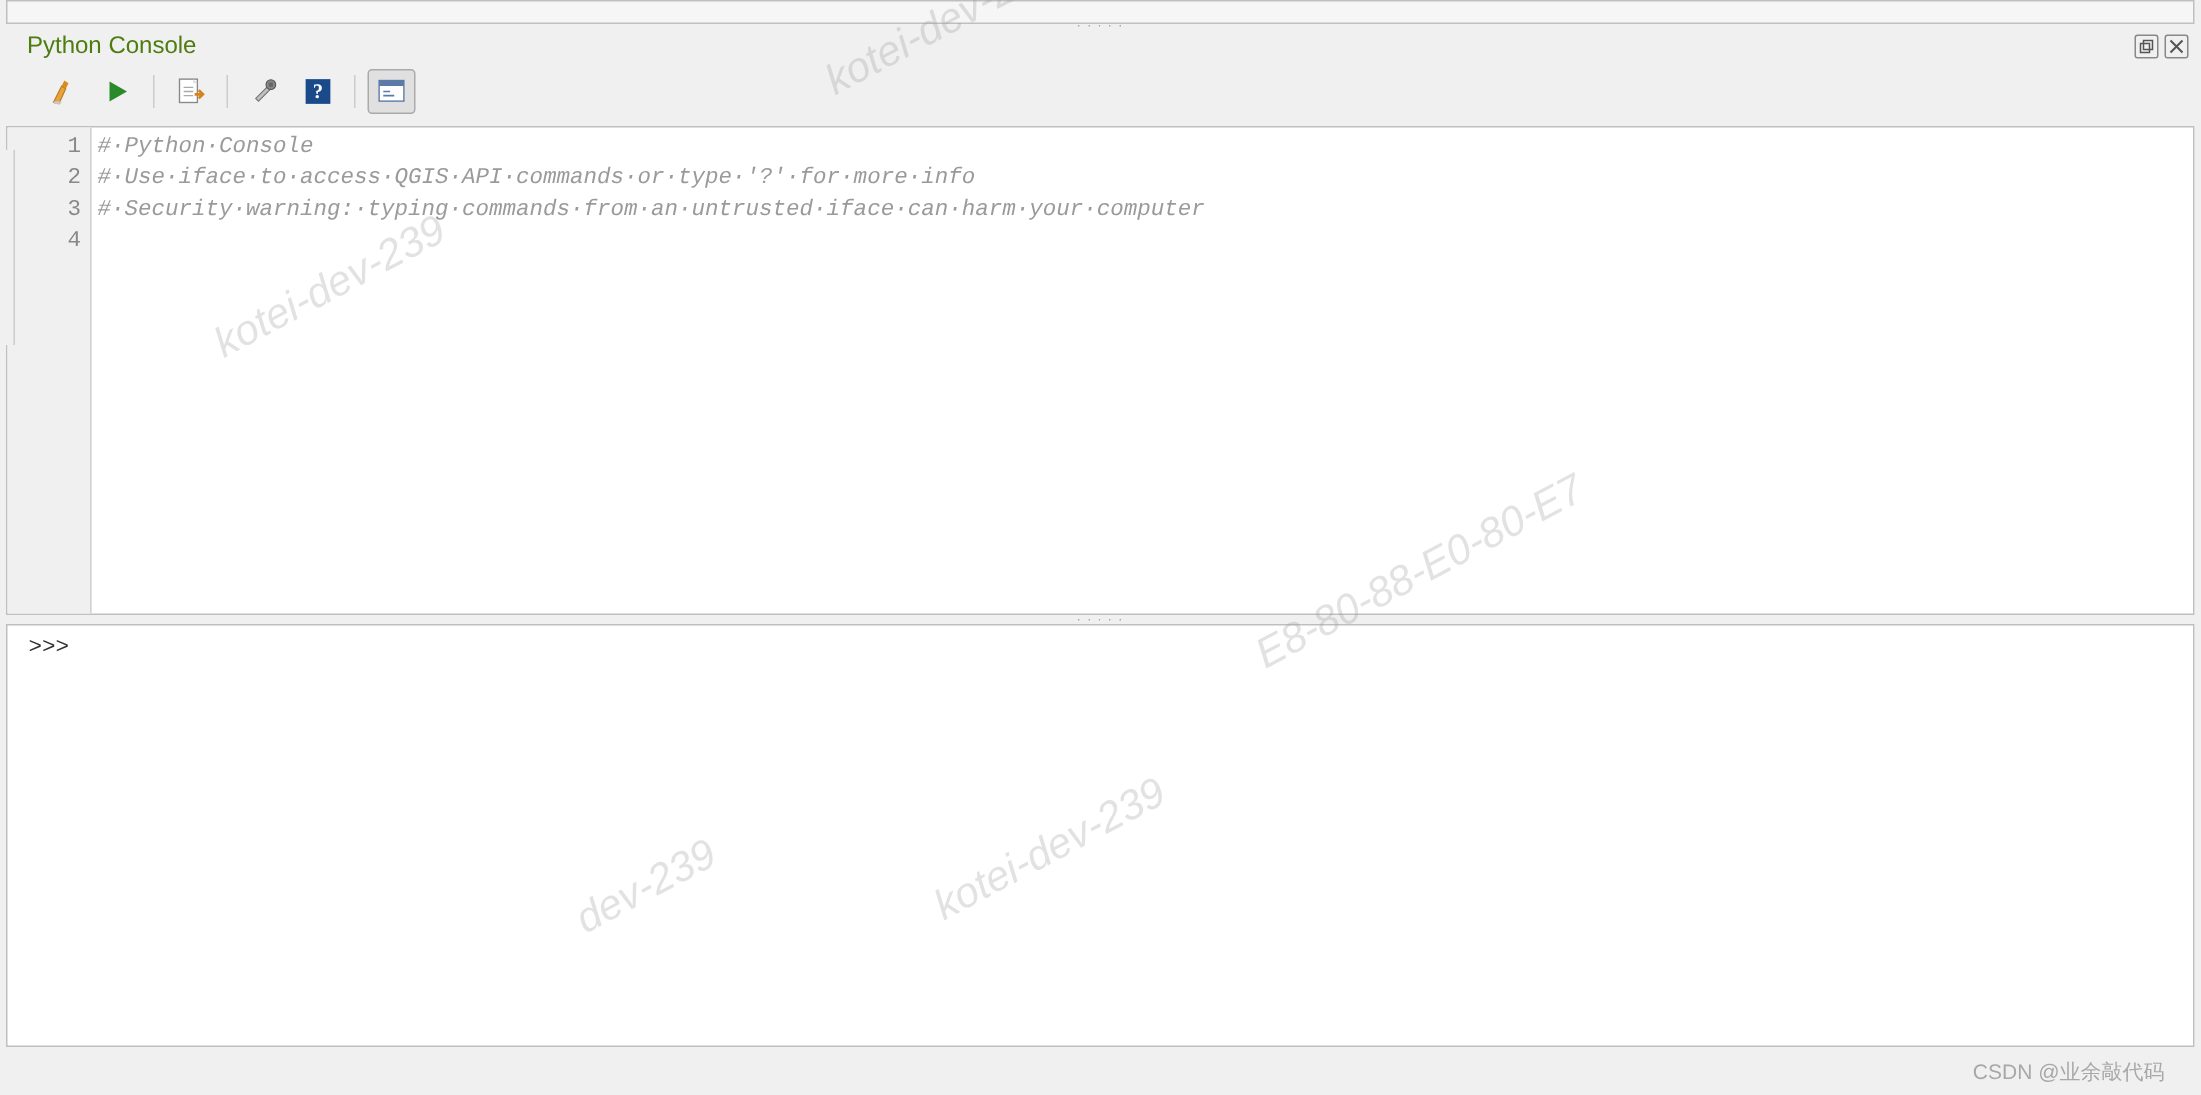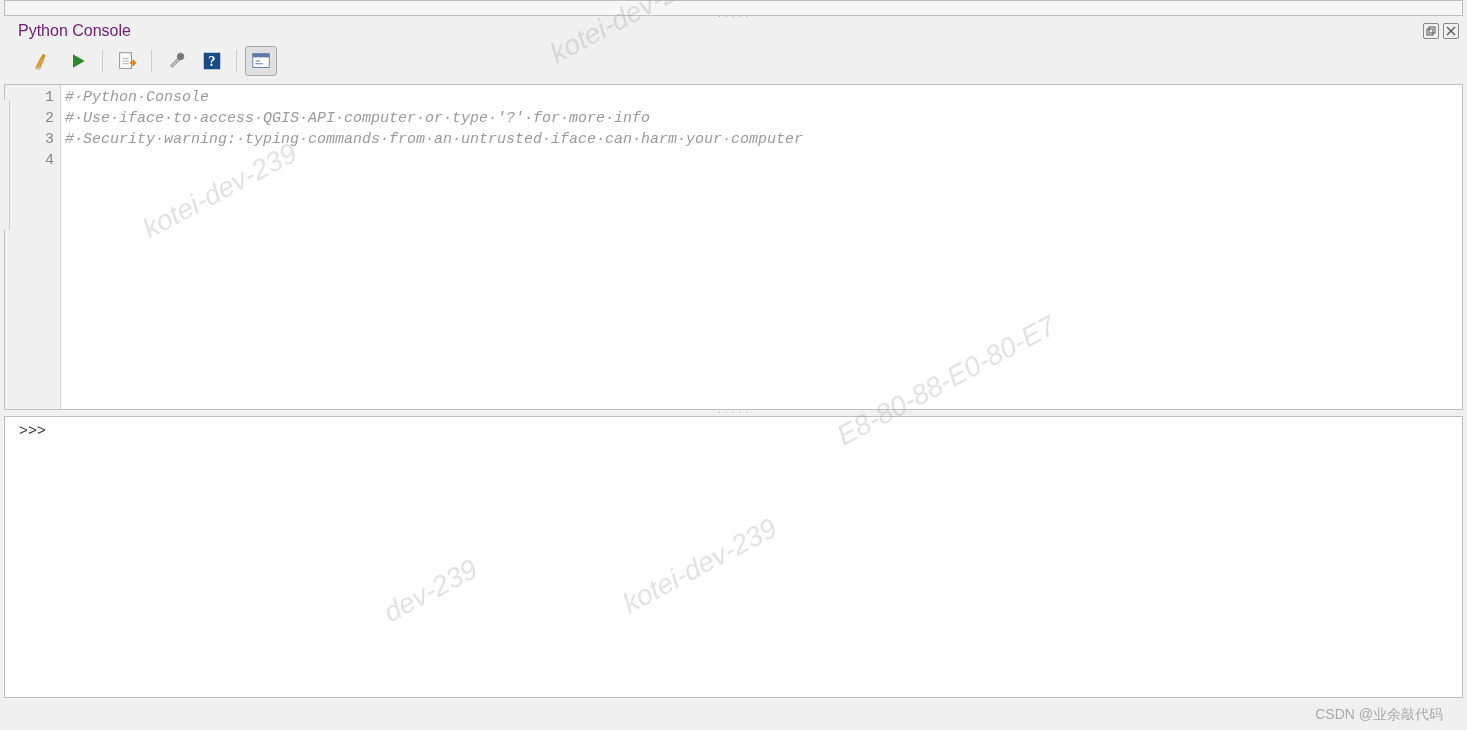--- a/index.html
+++ b/index.html
@@ -31,21 +31,21 @@
     }
     .panel-header {
       display: flex;
       align-items: center;
       justify-content: space-between;
       padding: 4px 8px 2px 18px;
       background: #f0f0f0;
     }
     .panel-title {
       font-size: 16px;
-      color: #701a75;
+      color: #4d7c0f;
       font-weight: 400;
     }
     .header-controls {
       display: flex;
       gap: 4px;
     }
     .ctrl-btn {
       width: 16px;
       height: 16px;
       border: 1px solid #888;
@@ -238,21 +238,21 @@
   </div>
 </div>
 
 <div class="code-area">
   <div class="gutter">
     <div>1</div>
     <div>2</div>
     <div>3</div>
     <div>4</div>
   </div>
-  <div class="code-content"><div>#·Python·Console</div><div>#·Use·iface·to·access·QGIS·API·computer·or·type·'?'·for·more·info</div><div>#·Security·warning:·typing·commands·from·an·untrusted·iface·can·harm·your·computer</div><div></div></div>
+  <div class="code-content"><div>#·Python·Console</div><div>#·Use·iface·to·access·QGIS·API·commands·or·type·'?'·for·more·info</div><div>#·Security·warning:·typing·commands·from·an·untrusted·iface·can·harm·your·computer</div><div></div></div>
 </div>
 
 <div class="splitter"></div>
 
 <div class="input-area">
   <span>&gt;&gt;&gt; </span>
 </div>
 
 <div class="left-dock"></div>
 

